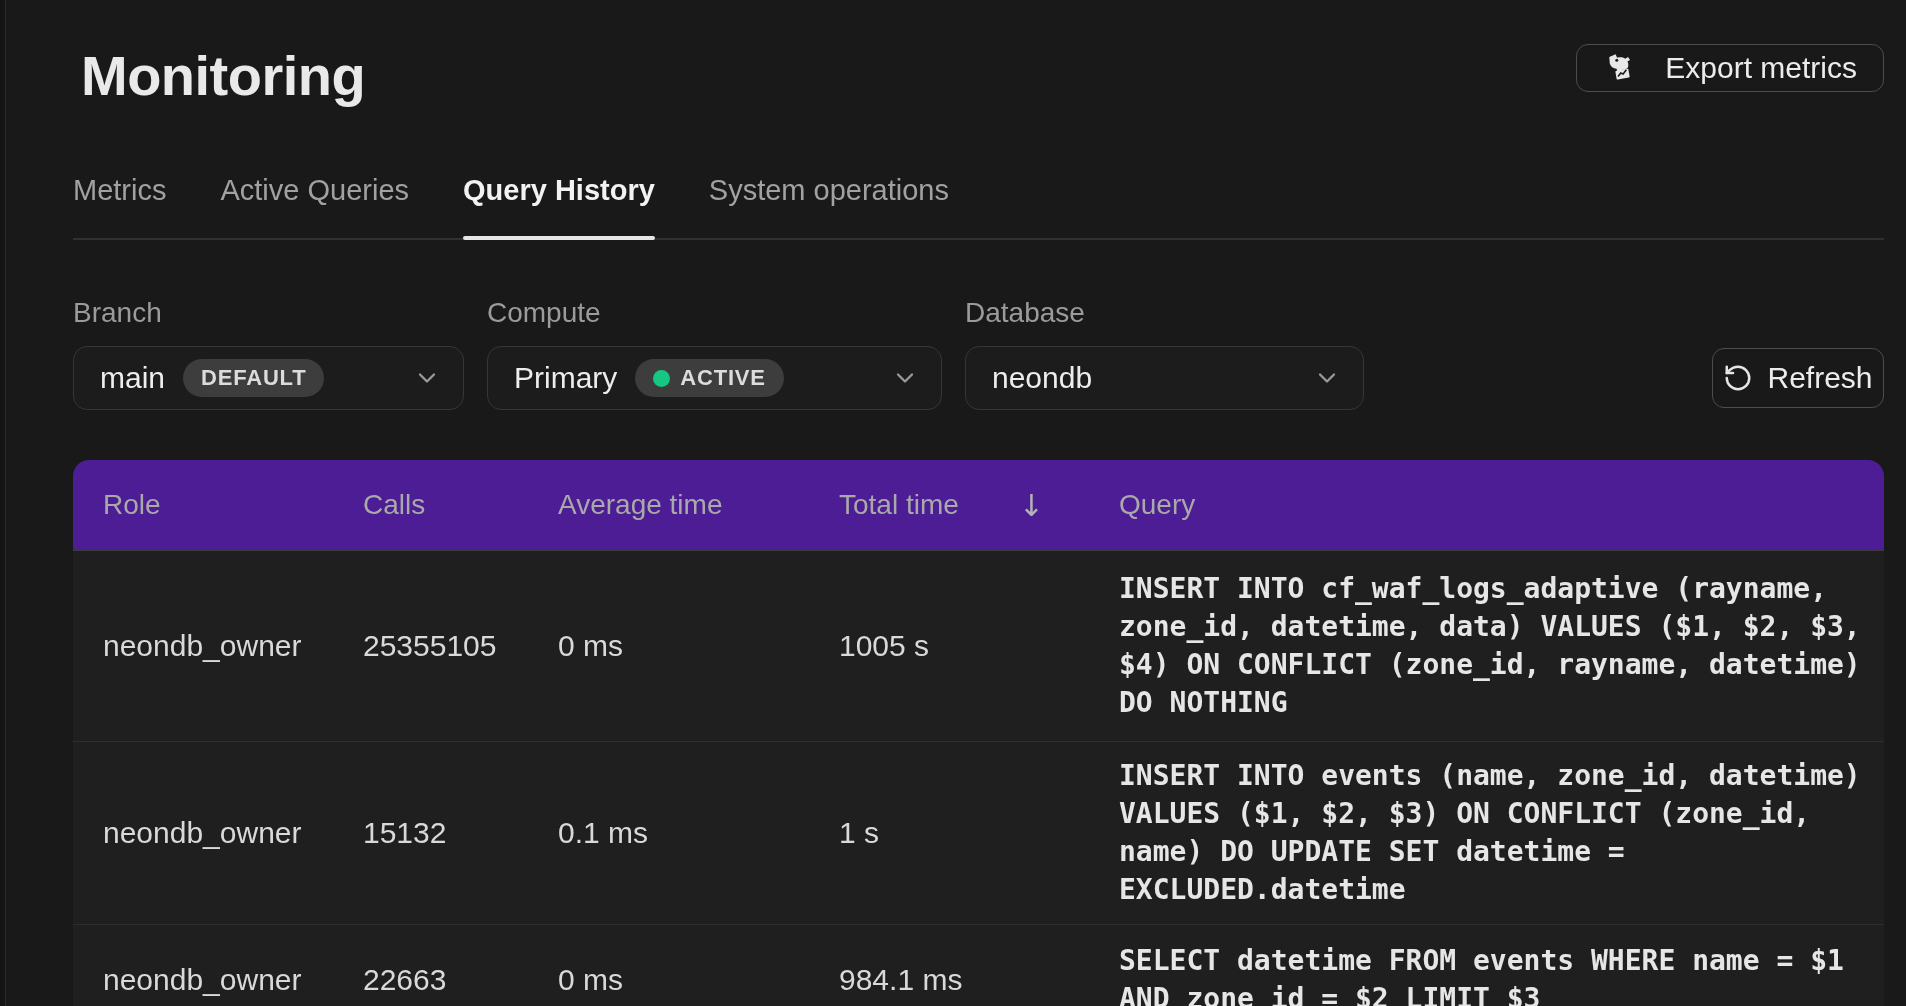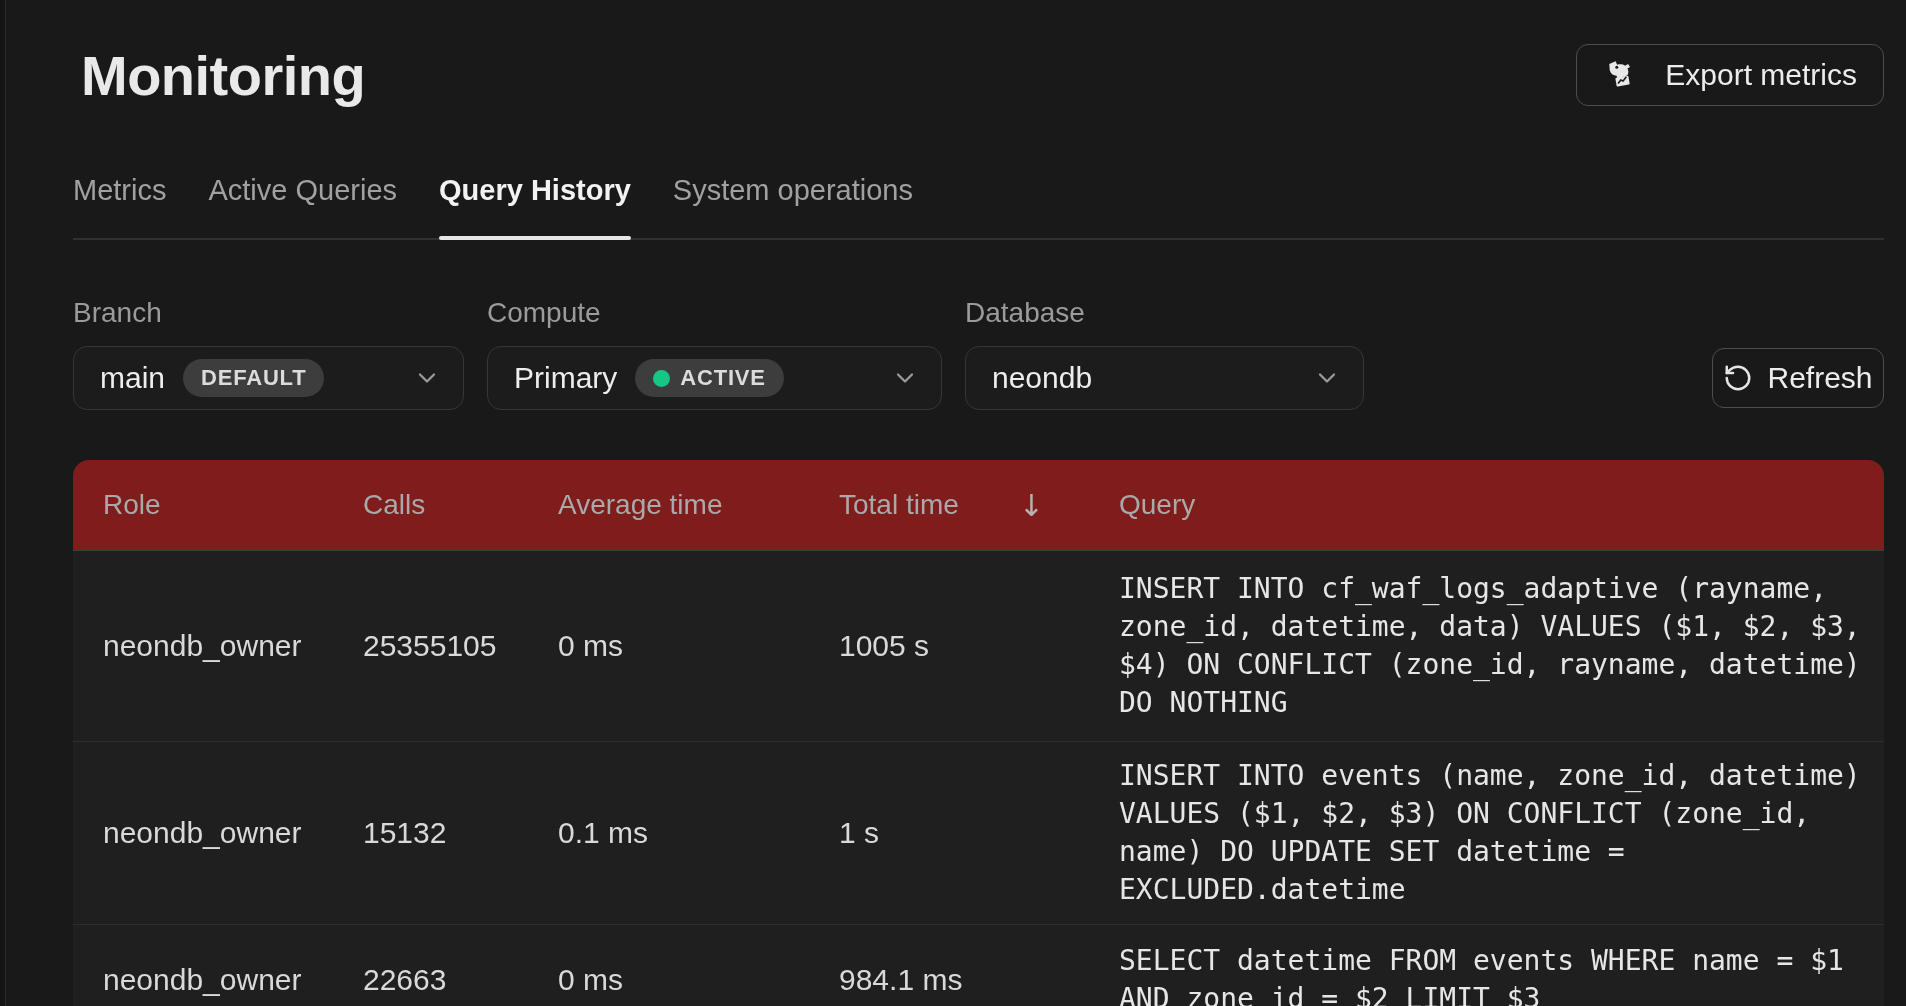--- a/index.html
+++ b/index.html
@@ -14,29 +14,29 @@
     background:#191919;border-left:1px solid #2a2a2a;
     padding:0 22px 0 67px;box-sizing:border-box;overflow:hidden;
   }
   
   .page-header{display:flex;align-items:flex-start;padding-top:36px;}
   .page-title{
     font-size:56px;line-height:64px;font-weight:700;color:#e9e9e9;
     letter-spacing:-0.5px;margin:8px;
   }
   .export-btn{
-    margin-left:auto;margin-top:8px;height:62px;padding:0 26px;
+    margin-left:auto;margin-top:8px;height:48px;padding:0 26px;
     display:flex;align-items:center;gap:26px;
     background:transparent;border:1px solid #4d4d4d;border-radius:12px;
     color:#ececec;font-size:30px;font-family:inherit;cursor:pointer;
   }
   .export-btn svg{display:block;color:#e8e8e8;}
   
   .tabs{
-    display:flex;gap:42px;margin-top:56px;
+    display:flex;gap:54px;margin-top:56px;
     border-bottom:2px solid #303030;
   }
   .tab{
     font-size:29px;line-height:36px;color:#a1a1a1;
     padding-bottom:30px;position:relative;cursor:pointer;white-space:nowrap;
   }
   .tab.active{color:#f2f2f2;font-weight:600;}
   .tab.active::after{
     content:"";position:absolute;left:0;right:0;bottom:-2px;height:4px;
     background:#e6e6e6;border-radius:2px;
@@ -73,35 +73,35 @@
   
   .table{
     margin-top:50px;border-radius:16px 16px 0 0;overflow:hidden;
     background:#1f1f1f;
   }
   .t-header,.t-row{
     display:grid;grid-template-columns:260px 195px 281px 280px 1fr;
     padding-left:30px;align-items:center;
   }
   .t-header{
-    height:90px;background:#7f1d1d;border-bottom:1px solid #3a3a3a;
+    height:90px;background:#4c1d95;border-bottom:1px solid #3a3a3a;
     color:#a9a9a9;font-size:28px;font-weight:500;
   }
   .t-header .hcell{cursor:pointer;}
   .hcell-total{display:flex;align-items:center;gap:60px;}
   .sort-arrow{font-family:"DejaVu Sans",sans-serif;font-size:30px;color:#b3b3b3;}
   .t-row{border-bottom:1px solid #2e2e2e;}
   .t-row.r1{min-height:190px;}
   .t-row.r2{min-height:182px;}
   .t-row.r3{min-height:110px;}
   .cell{font-size:30px;color:#d9d9d9;}
   .cell-query{
     font-family:"DejaVu Sans Mono","Liberation Mono",monospace;
     font-size:28px;line-height:38px;color:#e6e6e6;
-    padding:15px 0;word-break:break-word;
+    padding:15px 0;word-break:break-word;font-weight:bold;
   }
 </style>
 </head>
 <body>
 
 <div class="window">
 
   <div class="page-header">
     <h1 class="page-title">Monitoring</h1>
     <button class="export-btn">

